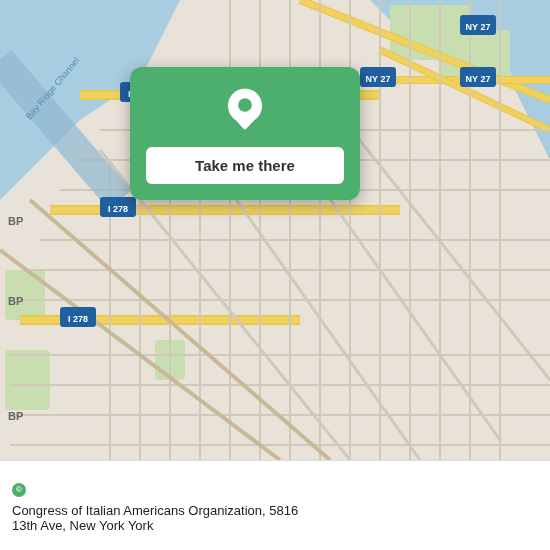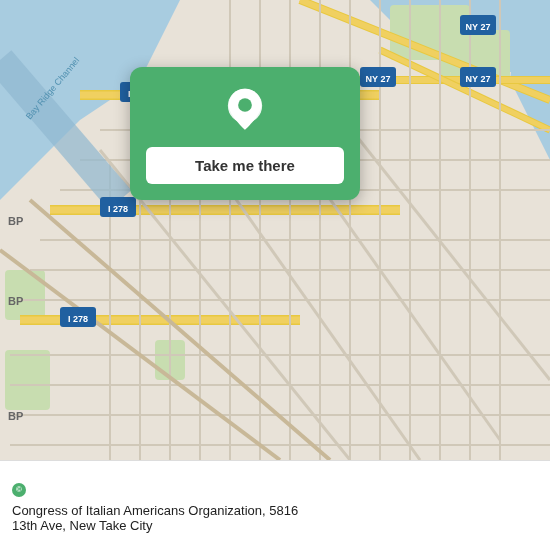--- a/index.html
+++ b/index.html
@@ -241,16 +241,16 @@
   </div>
 </div>
 
 <div id="bottom-bar">
   <div id="osm-attribution">
     <span id="osm-logo">©</span>
   </div>
   <div id="address-row">
     <div id="address-text">
       <span>Congress of Italian Americans Organization, 5816</span><br>
-      <span>13th Ave, New Take City</span>
+      <span>13th Ave, New York York</span>
     </div>
   </div>
 </div>
 
 </body></html>

